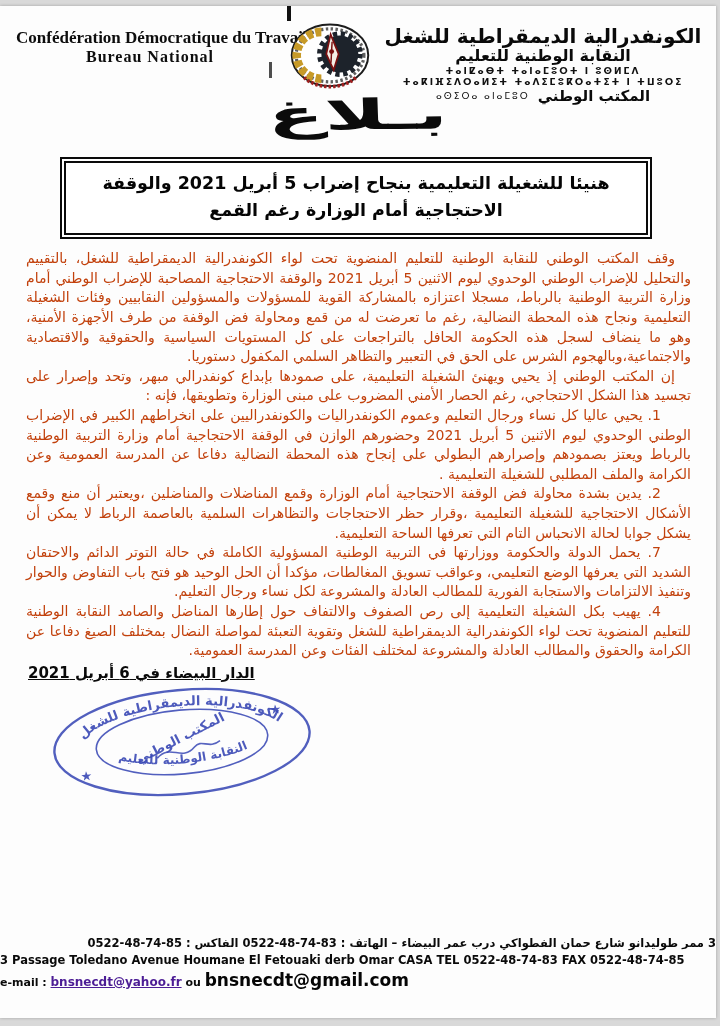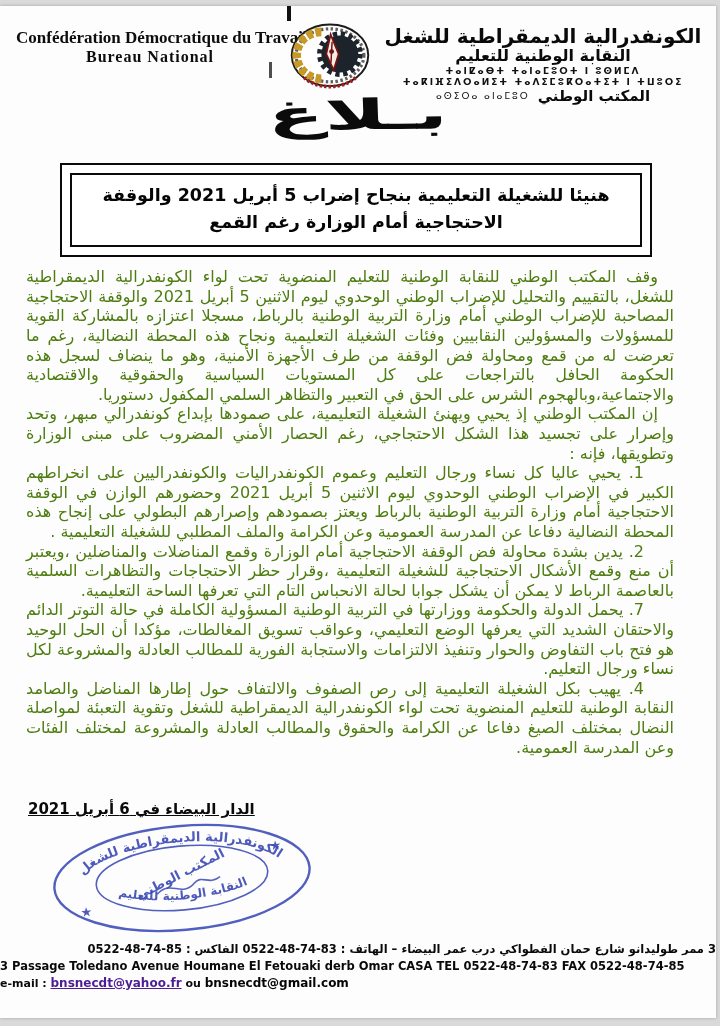--- a/index.html
+++ b/index.html
@@ -38,62 +38,61 @@
   .balagh{
     display:inline-block;direction:rtl;
     font-size:44px;font-weight:900;color:#0b0b0b;
     transform:scaleX(1.9) scaleY(.95) rotate(-1deg);
     font-family:"DejaVu Sans",sans-serif;
     line-height:1;
   }
 
   
   .title-box{
-    margin:18px 64px 10px 60px;
+    margin:12px 64px 10px 60px;
     border:2px solid #0a0a0a;
-    padding:8px;
+    padding:2px;
     background:#fff;
   }
   .title-inner{
     border:2px solid #0a0a0a;
     padding:7px 10px 9px;
     direction:rtl;text-align:center;
     font-weight:700;font-size:17.5px;color:#050505;
     line-height:1.55;
   }
 
   
   .body-text{
     direction:rtl;
-    padding:0 42px 0 26px;
-    font-size:16px;line-height:19.6px;color:#4d7c0f;
+    padding:0 25px 0 26px;
+    font-size:14px;line-height:19.6px;color:#c2410c;
     text-align:justify;
   }
   .body-text p{margin:0;}
   .body-text p.para{text-indent:16px;}
   .body-text p.item{text-indent:30px;}
   .date-line{
     direction:rtl;text-align:left;
     padding:3px 30px 0 28px;
     font-size:15px;font-weight:700;color:#0a0a0a;
     text-decoration:underline;
-    margin-top:40px;
   }
 
   
   .stamp-wrap{margin:4px 0 0 48px;width:268px;height:112px;}
   .stamp-wrap svg{transform:rotate(-5deg);}
 
   
   .footer{position:absolute;left:0;right:0;bottom:28px;color:#0a0a0a;}
   .footer .f-ar{direction:rtl;font-size:11.5px;font-weight:700;white-space:nowrap;}
   .footer .f-fr{font-size:11.5px;font-weight:700;margin-top:3px;white-space:nowrap;}
   .footer .f-mail{margin-top:3px;font-size:11px;font-weight:700;}
   .footer .f-mail a{color:#4c1d95;font-size:12px;font-weight:700;}
-  .footer .f-mail .gmail{font-size:12px;font-weight:700;color:#050505;}
+  .footer .f-mail .gmail{font-size:17px;font-weight:700;color:#050505;}
 </style>
 </head>
 <body>
 
 <div class="page">
 
   <div class="artifact-tick"></div>
   <div class="artifact-smudge"></div>
 
   <div class="header">

